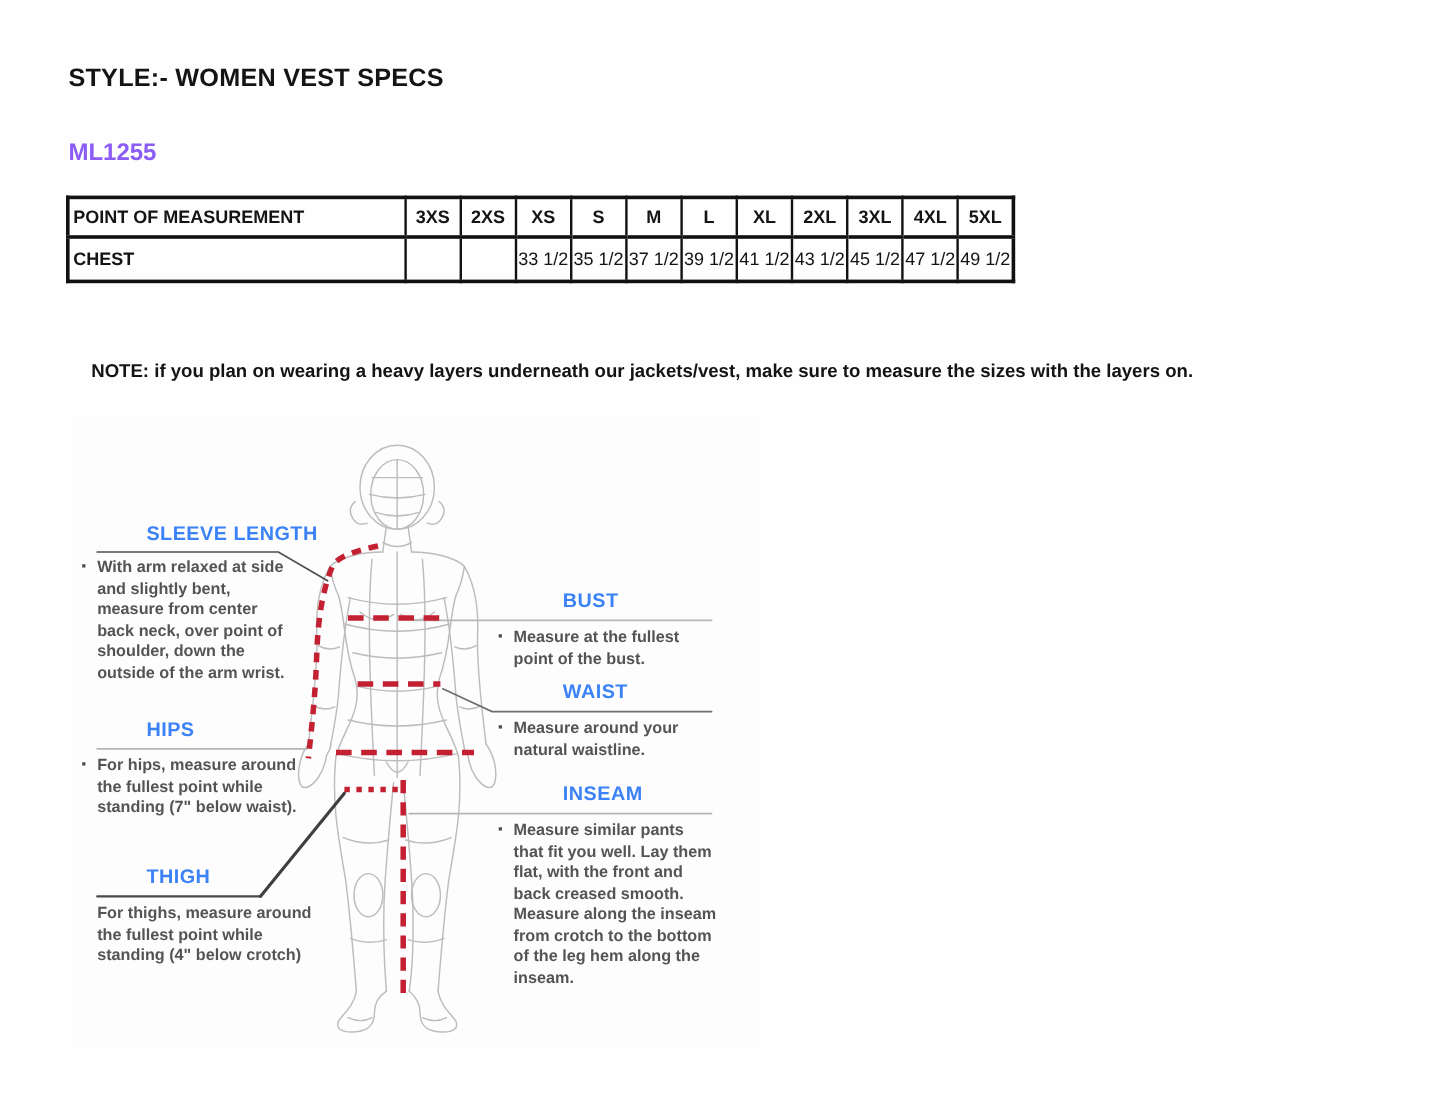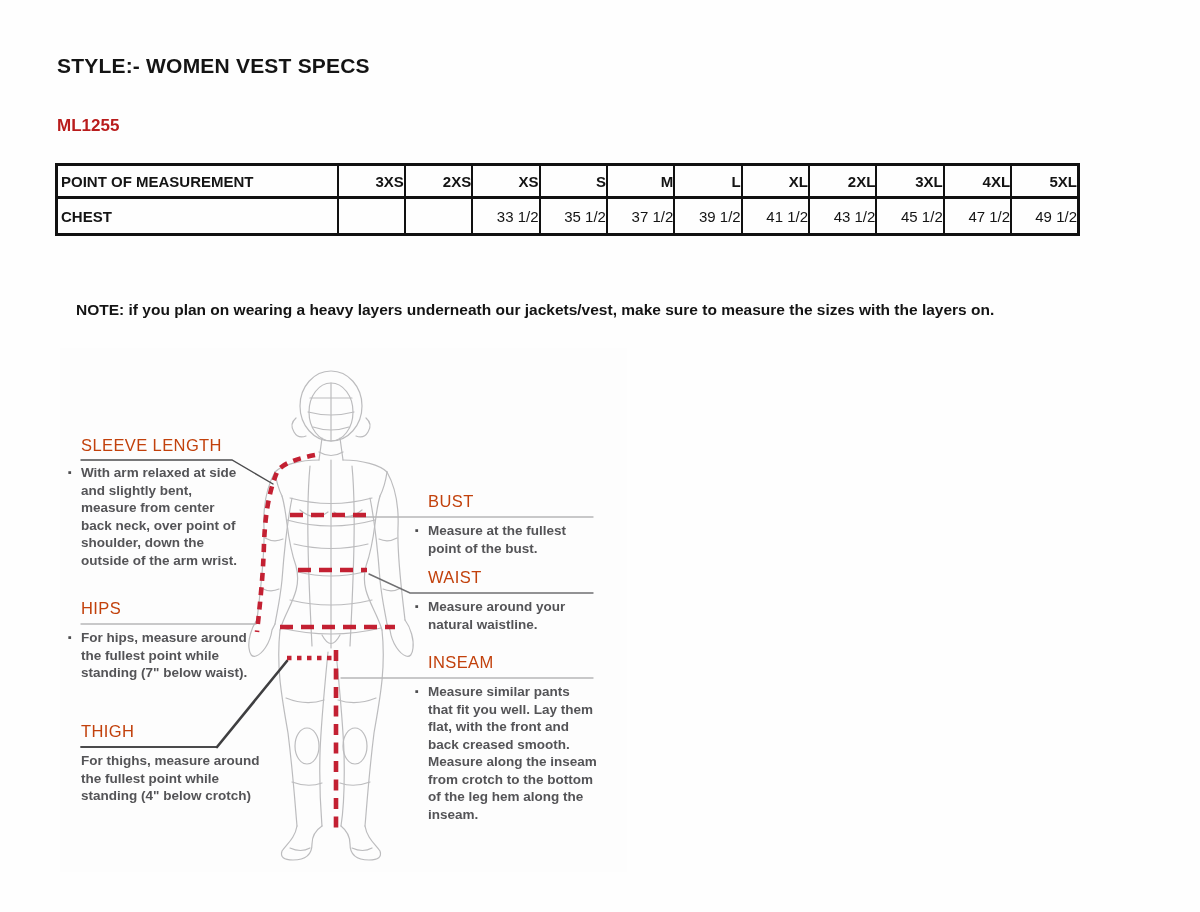--- a/index.html
+++ b/index.html
@@ -3,43 +3,43 @@
 <meta charset="utf-8">
 <style>
   * { margin:0; padding:0; box-sizing:border-box; }
   html,body { background:#ffffff; }
   #page {
     position:relative; width:1200px; height:912px; background:#fefefe;
     font-family:"Liberation Sans", sans-serif; color:#111; overflow:hidden;
   }
   
   .doc-title { position:absolute; left:57px; top:54px; font-size:21px; font-weight:bold; letter-spacing:.2px; color:#141414; }
-  .doc-code  { position:absolute; left:57px; top:116px; font-size:17px; font-weight:bold; color:#b91c1c; }
+  .doc-code  { position:absolute; left:57px; top:116px; font-size:20px; font-weight:bold; color:#8b5cf6; }
   .doc-note  { position:absolute; left:57px; top:301px; font-size:15.5px; font-weight:bold; color:#141414;margin-left:19px; }
 
   
   table.spec {
-    position:absolute; left:55px; top:163px; width:1025px;
+    position:absolute; left:55px; top:163px; width:791px;
     border-collapse:collapse; table-layout:fixed;
     border:3px solid #111;
     padding-left:32px;
   }
   table.spec th, table.spec td {
-    border:2px solid #111; font-size:15px; text-align:right;
+    border:2px solid #111; font-size:15px; text-align:center;
     color:#141414; overflow:hidden; white-space:nowrap;
   }
   table.spec thead th { height:33px; font-weight:bold; border-bottom:3px solid #111; }
   table.spec tbody td { height:37px; font-weight:normal; }
   table.spec th:first-child, table.spec td:first-child { text-align:left; padding-left:3px; font-weight:bold; }
 
   
   #guide-panel { position:absolute; left:60px; top:348px; width:567px; height:524px; background:#fdfdfd; }
   #guide-svg { position:absolute; left:0; top:0; }
   .guide-title {
-    position:absolute; font-size:16.5px; font-weight:normal; color:#c2410c; letter-spacing:.4px;
+    position:absolute; font-size:16.5px; font-weight:bold; color:#3b82f6; letter-spacing:.4px;margin-left:41px;
   }
   .guide-text {
     position:absolute; font-size:13.5px; line-height:17.5px; color:#545457; display:flex;
   }
   .guide-text .bullet { width:13px; flex:0 0 13px; font-size:11px; line-height:17.5px; color:#4c4c4e; }
   .guide-text .txt { flex:1;font-weight:bold; }
 </style>
 </head>
 <body>
 

